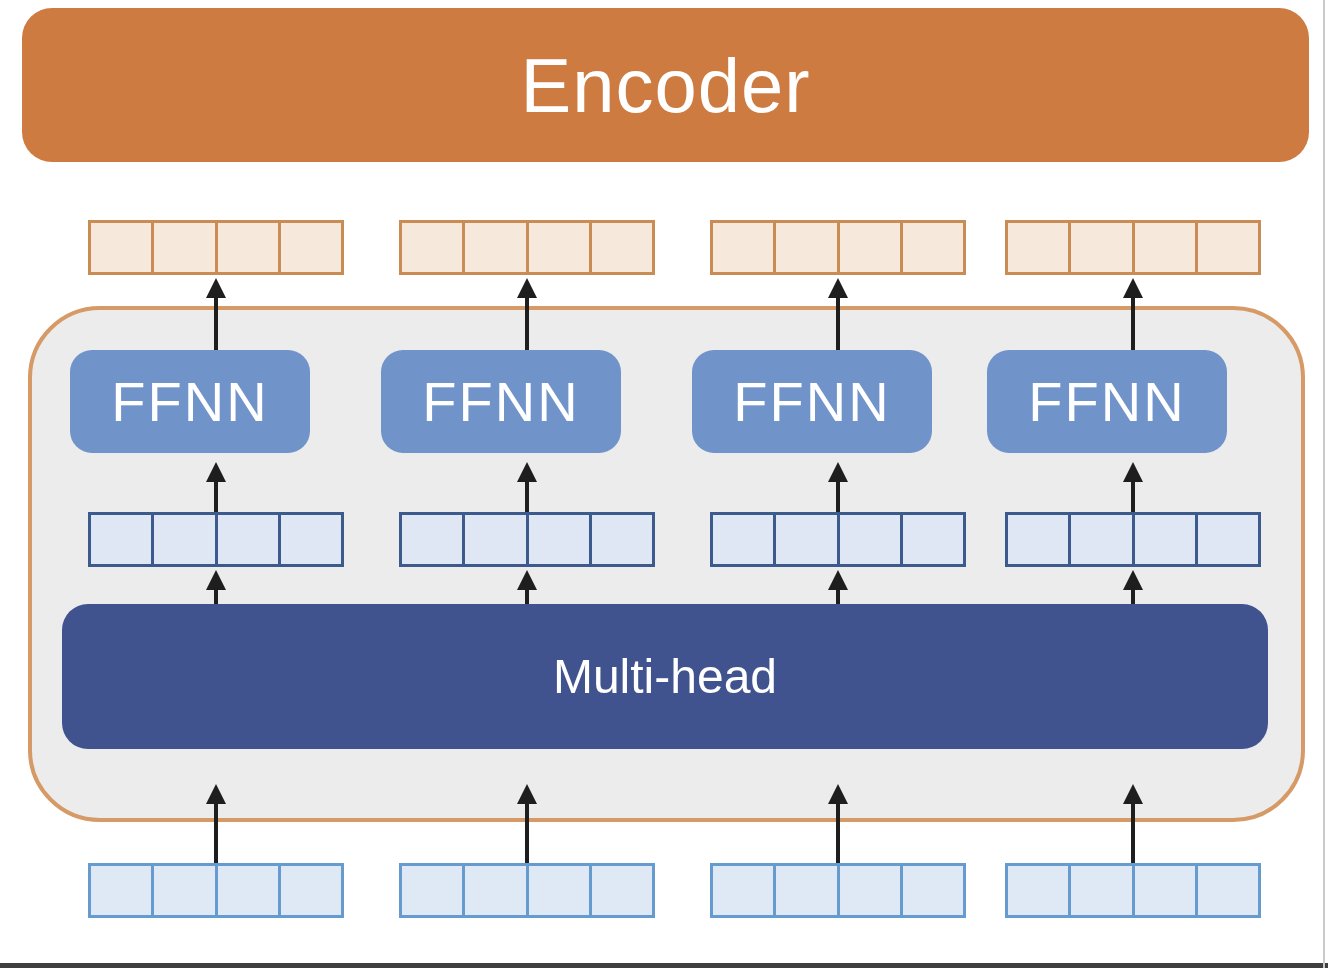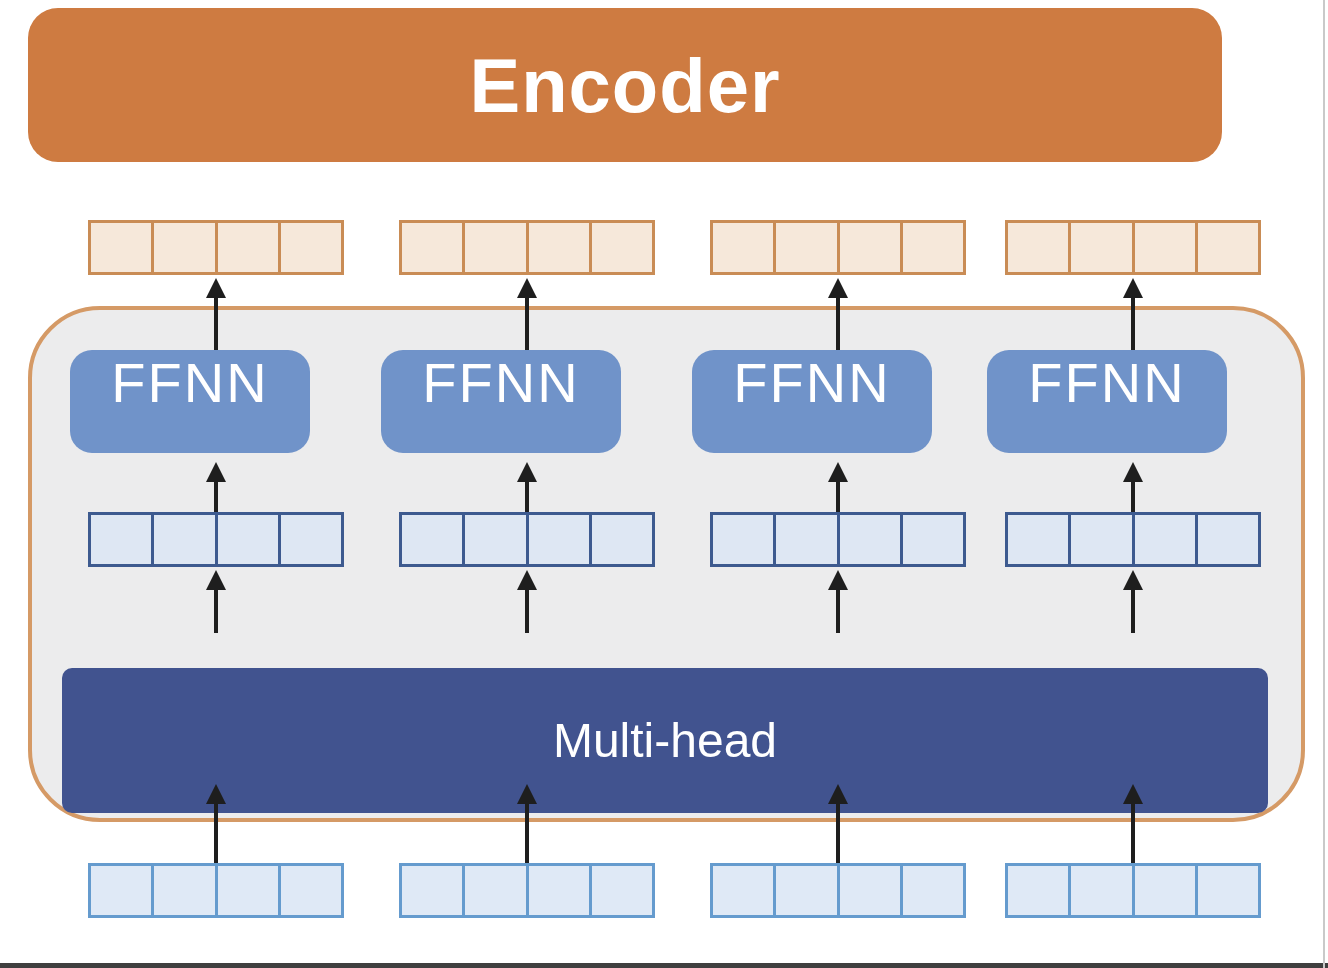--- a/index.html
+++ b/index.html
@@ -9,43 +9,43 @@
     --hidden-cell-fill:#DEE7F3; --hidden-cell-border:#3D5A8F;
     --input-cell-fill:#DFE9F6; --input-cell-border:#659BCE;
     --arrow-black:#1E1E1E; --edge-bottom:#3F3F3F; --edge-right:#C9C9C9;
   }
   *{margin:0;padding:0;box-sizing:border-box;}
   html,body{background:#fff;}
   body{font-family:"Liberation Sans", sans-serif;}
   .canvas{position:relative;width:1328px;height:968px;background:#FFFFFF;overflow:hidden;}
 
   .encoder-banner{
-    position:absolute;left:28px;top:8px;width:1194px;height:154px;
+    position:absolute;left:22px;top:8px;width:1287px;height:154px;
     background:var(--banner-orange);border-radius:30px;
     display:flex;align-items:center;justify-content:center;
-    color:#fff;font-size:76px;font-weight:bold;letter-spacing:1px;
+    color:#fff;font-size:76px;font-weight:normal;letter-spacing:1px;
   }
 
   .container-box{
     position:absolute;left:28px;top:306px;width:1277px;height:516px;
     background:var(--container-fill);
     border:4px solid var(--container-border);border-radius:72px;
   }
 
   .ffnn{
     position:absolute;top:350px;width:240px;height:103px;
     background:var(--ffnn-blue);border-radius:22px;
-    display:flex;align-items:flex-start;justify-content:center;
+    display:flex;align-items:center;justify-content:center;
     color:#fff;font-size:56px;letter-spacing:2px;
   }
   .ffnn.c1{left:70px}.ffnn.c2{left:381px}.ffnn.c3{left:692px}.ffnn.c4{left:987px}
 
   .attention{
-    position:absolute;left:62px;top:668px;width:1206px;height:145px;
-    background:var(--attention-navy);border-radius:10px;
+    position:absolute;left:62px;top:604px;width:1206px;height:145px;
+    background:var(--attention-navy);border-radius:26px;
     display:flex;flex-direction:column;align-items:center;justify-content:center;
     color:#fff;font-size:48px;line-height:64px;
   }
 
   .vector{
     position:absolute;width:256px;height:55px;display:flex;
     border:3px solid var(--vb);background:var(--vf);
   }
   .vector .cell{flex:1;border-right:3px solid var(--vb);}
   .vector .cell:last-child{border-right:none;}

